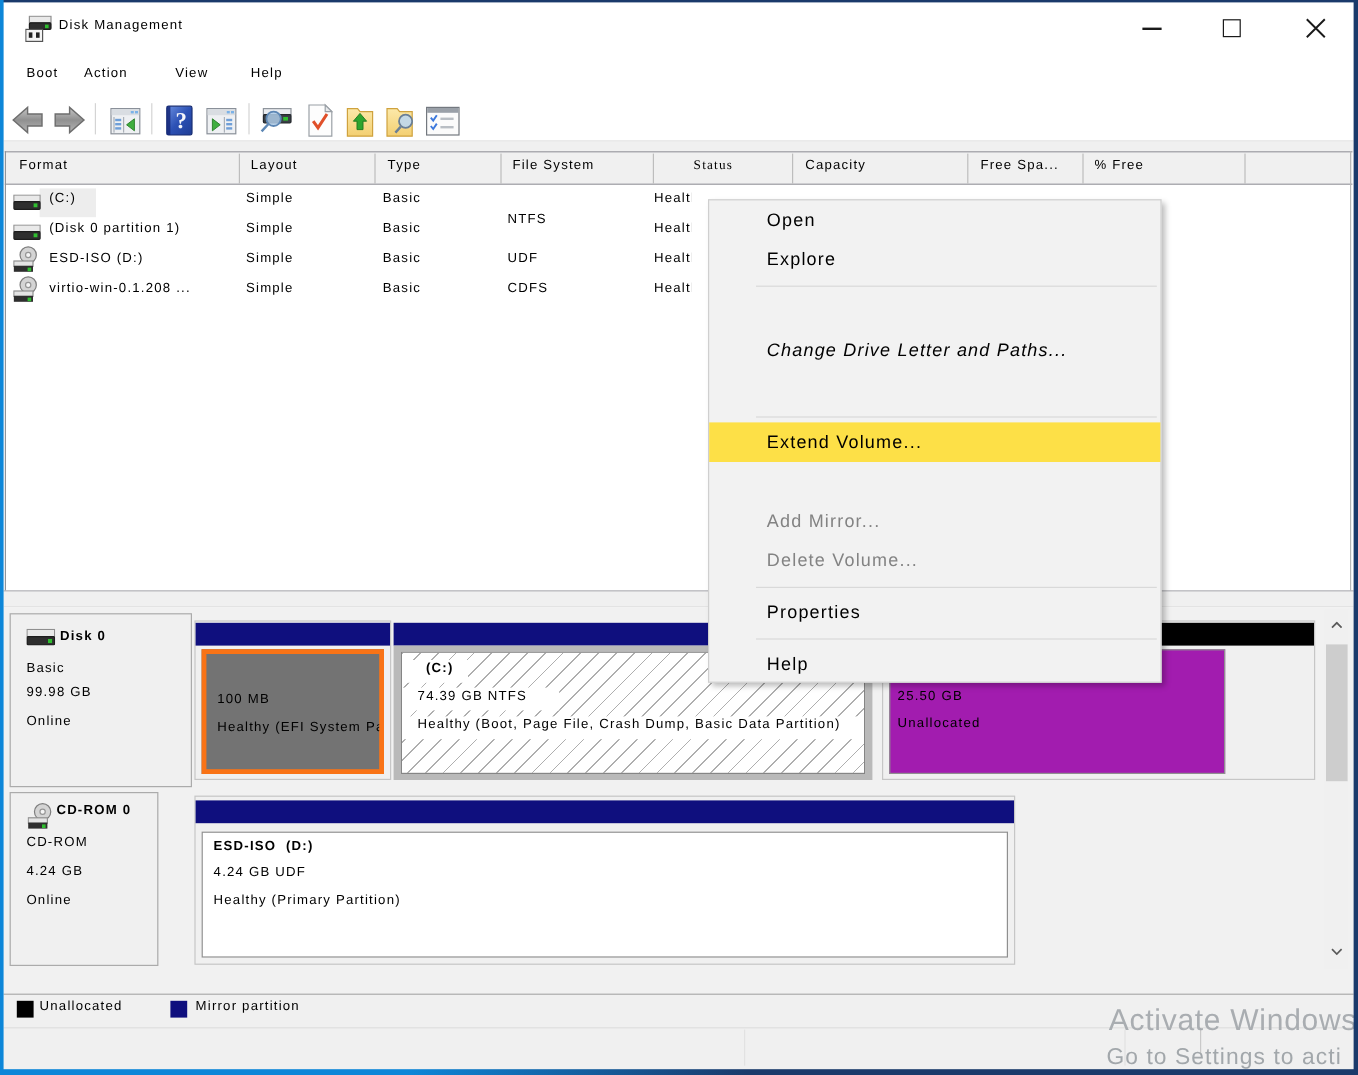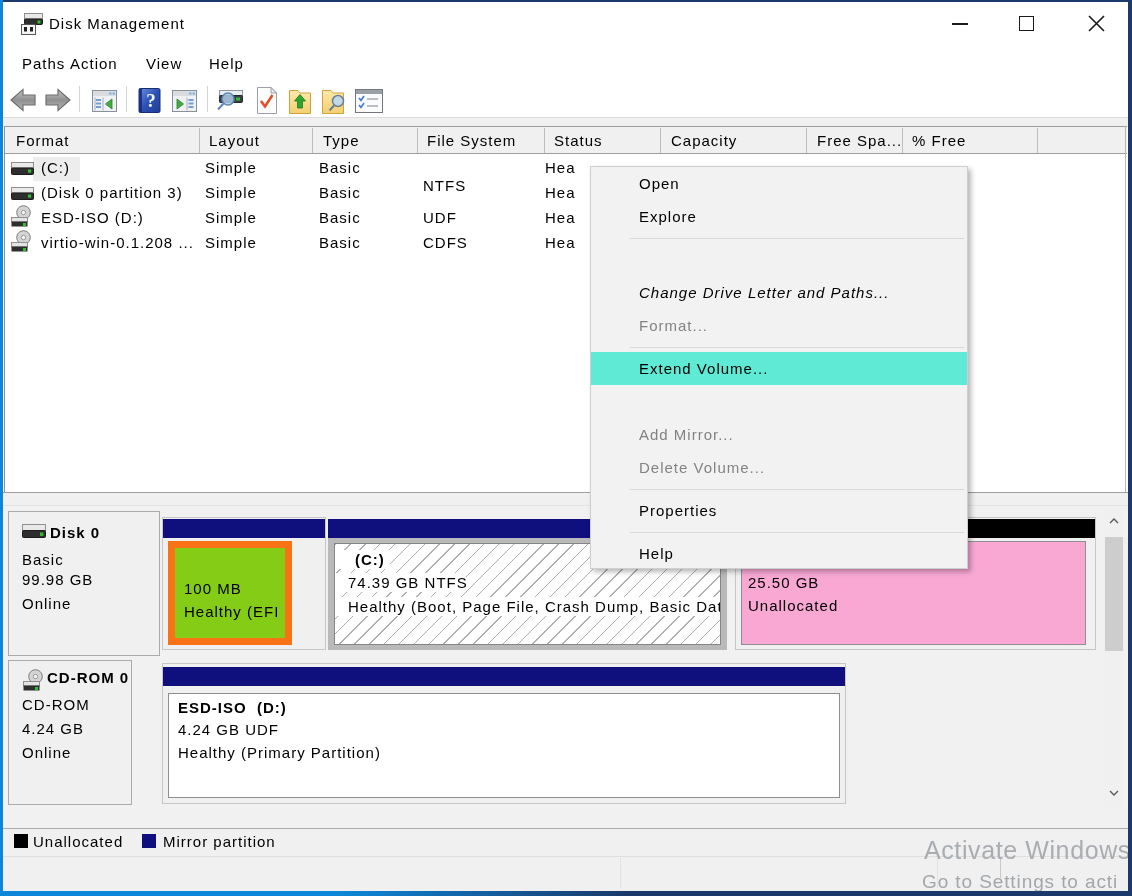--- a/index.html
+++ b/index.html
@@ -1,20 +1,20 @@
 <!DOCTYPE html>
 <html><head>
 <meta charset="utf-8">
 <style>
   html,body{margin:0;padding:0;}
   body{width:1132px;height:896px;position:relative;overflow:hidden;
        font-family:"Liberation Sans",sans-serif;background:#ffffff;
        -webkit-font-smoothing:antialiased;}
   .abs{position:absolute;}
-  .t15{font-size:15px;color:#000;white-space:nowrap;letter-spacing:1px;}
+  .t15{font-size:11px;color:#000;white-space:nowrap;letter-spacing:1px;}
   .menuitem{position:absolute;left:0;width:100%;height:33px;line-height:33px;
             padding-left:48px;box-sizing:border-box;font-size:15px;white-space:nowrap;letter-spacing:1px;}
   .dis{color:#838383;}
   .sep{position:absolute;left:39px;right:3px;height:1px;background:#d9d9d9;}
 </style>
 </head>
 <body>
 
 <div class="abs" style="left:3px;top:2px;width:1125px;height:890px;background:#ffffff;"></div>
 
@@ -27,21 +27,21 @@
   <rect x="9" y="14" width="3" height="4.5" fill="#222"></rect>
 </svg>
 <div class="abs t15" style="left:49px;top:15px;">Disk Management</div>
 
 <div class="abs" style="left:952px;top:23px;width:16px;height:1.6px;background:#1a1a1a;"></div>
 <div class="abs" style="left:1019px;top:16px;width:13px;height:13px;border:1.6px solid #1a1a1a;"></div>
 <svg class="abs" style="left:1088px;top:15px;" width="17" height="17">
   <path d="M1 1 L16 16 M16 1 L1 16" stroke="#1a1a1a" stroke-width="1.6"></path>
 </svg>
 
-<div class="abs t15" style="left:22px;top:55px;">Paths</div>
+<div class="abs t15" style="left:22px;top:55px;">Boot</div>
 <div class="abs t15" style="left:70px;top:55px;">Action</div>
 <div class="abs t15" style="left:146px;top:55px;">View</div>
 <div class="abs t15" style="left:209px;top:55px;">Help</div>
 
 <div class="abs" style="left:3px;top:117px;width:1125px;height:1px;background:#dcdcdc;"></div>
 <svg id="toolbar" class="abs" style="left:0;top:84px;" width="1128" height="33" shape-rendering="auto">
   <defs>
     <linearGradient id="garrow" x1="0" y1="0" x2="0" y2="1">
       <stop offset="0" stop-color="#c7c7c7"></stop>
         <stop offset="0.5" stop-color="#909090"></stop>
@@ -130,21 +130,21 @@
   </g>
 </svg>
 
 <div class="abs" style="left:3px;top:118px;width:1125px;height:9px;background:#f0f0f0;"></div>
 
 <div id="lvheader" class="abs" style="left:4px;top:126px;width:1123px;height:28px;background:#f0f0f0;border-top:1px solid #9c9ca2;border-bottom:1px solid #9c9ca2;box-sizing:border-box;">
   <div class="abs t15" style="left:12px;top:5px;">Format</div>
   <div class="abs t15" style="left:205px;top:5px;">Layout</div>
   <div class="abs t15" style="left:319px;top:5px;">Type</div>
   <div class="abs t15" style="left:423px;top:5px;">File System</div>
-  <div class="abs t15" style="left:550px;top:5px;">Status</div>
+  <div class="abs t15" style="left:574px;top:5px;font-family:Liberation Serif, serif;">Status</div>
   <div class="abs t15" style="left:667px;top:5px;">Capacity</div>
   <div class="abs t15" style="left:813px;top:5px;">Free Spa...</div>
   <div class="abs t15" style="left:908px;top:5px;">% Free</div>
   <div class="abs" style="left:195px;top:1px;width:1px;height:25px;background:#bdbdbd;"></div>
   <div class="abs" style="left:308px;top:1px;width:1px;height:25px;background:#bdbdbd;"></div>
   <div class="abs" style="left:413px;top:1px;width:1px;height:25px;background:#bdbdbd;"></div>
   <div class="abs" style="left:540px;top:1px;width:1px;height:25px;background:#bdbdbd;"></div>
   <div class="abs" style="left:656px;top:1px;width:1px;height:25px;background:#bdbdbd;"></div>
   <div class="abs" style="left:802px;top:1px;width:1px;height:25px;background:#bdbdbd;"></div>
   <div class="abs" style="left:898px;top:1px;width:1px;height:25px;background:#bdbdbd;"></div>
@@ -163,21 +163,21 @@
   <div class="abs t15" style="left:201px;top:5px;">Simple</div>
   <div class="abs t15" style="left:315px;top:5px;">Basic</div>
   <div class="abs t15" style="left:419px;top:5px;margin-top:18px;">NTFS</div>
   <div class="abs t15" style="left:541px;top:5px;width:31px;overflow:hidden;">Healthy (Boot, Page File, Crash Dump, Primary Partition)</div>
 
   <svg class="abs" style="left:7px;top:33px;" width="23" height="13">
     <rect x="0.5" y="0.5" width="22" height="5.5" fill="#e9e9e9" stroke="#8f8f8f"></rect>
     <rect x="0.5" y="6" width="22" height="6.5" rx="1" fill="#2e2e2e" stroke="#1c1c1c"></rect>
     <rect x="17" y="7.5" width="3.2" height="3.2" fill="#2fbe2f"></rect>
   </svg>
-  <div class="abs t15" style="left:37px;top:30px;">(Disk 0 partition 3)</div>
+  <div class="abs t15" style="left:37px;top:30px;">(Disk 0 partition 1)</div>
   <div class="abs t15" style="left:201px;top:30px;">Simple</div>
   <div class="abs t15" style="left:315px;top:30px;">Basic</div>
   <div class="abs t15" style="left:541px;top:30px;width:31px;overflow:hidden;">Healthy (EFI System Partition)</div>
 
   <svg class="abs" style="left:7px;top:51px;" width="23" height="24">
     <circle cx="12.5" cy="7.5" r="6.8" fill="#d4d4d4" stroke="#7e7e7e"></circle>
     <circle cx="12.5" cy="7.5" r="2.2" fill="#f5f5f5" stroke="#969696"></circle>
     <rect x="0.5" y="12.5" width="16" height="4.5" fill="#e4e4e4" stroke="#8f8f8f"></rect>
     <rect x="0.5" y="16.5" width="16" height="5" fill="#2e2e2e"></rect>
     <rect x="12" y="18" width="3" height="3" fill="#2fbe2f"></rect>
@@ -218,21 +218,21 @@
       <rect x="18" y="8.5" width="3.4" height="3.4" fill="#2fbe2f"></rect>
     </svg>
     <div class="abs t15" style="left:41px;top:12px;font-weight:bold;">Disk 0</div>
     <div class="abs t15" style="left:13px;top:39px;">Basic</div>
     <div class="abs t15" style="left:13px;top:59px;">99.98 GB</div>
     <div class="abs t15" style="left:13px;top:83px;">Online</div>
   </div>
 
   <div class="abs" style="left:159px;top:11px;width:164px;height:133px;background:#f0f0f0;border:1px solid #c6c6c6;box-sizing:border-box;">
     <div class="abs" style="left:0;top:1px;width:162px;height:19px;background:#0f0f7e;"></div>
-    <div class="abs" style="left:5px;top:23px;width:124px;height:104px;background:#84cc16;border:7px solid #f97316;box-sizing:border-box;overflow:hidden;">
+    <div class="abs" style="left:5px;top:23px;width:152px;height:104px;background:#737373;border:4px solid #f97316;box-sizing:border-box;overflow:hidden;">
       <div class="abs t15" style="left:9px;top:32px;">100 MB</div>
       <div class="abs t15" style="left:9px;top:55px;width:141px;overflow:hidden;">Healthy (EFI System Partition)</div>
     </div>
   </div>
 
   <div class="abs" style="left:325px;top:11px;width:399px;height:133px;">
     <div class="abs" style="left:0;top:2px;width:399px;height:19px;background:#0f0f7e;"></div>
     <div class="abs" style="left:0;top:21px;width:399px;height:112px;background:#b9b9b9;"></div>
     <div class="abs" style="left:6px;top:26px;width:387px;height:102px;border:1px solid #858585;box-sizing:border-box;overflow:hidden;
          background:#fff repeating-linear-gradient(135deg,rgba(125,125,125,0.62) 0 1px,transparent 1px 10.5px);">
@@ -240,21 +240,21 @@
       <div class="abs" style="left:0;top:29px;width:131px;height:19px;background:#fff;"></div>
       <div class="abs" style="left:0;top:53px;width:385px;height:19px;background:#fff;"></div>
       <div class="abs t15" style="left:20px;top:7px;font-weight:bold;">(C:)</div>
       <div class="abs t15" style="left:13px;top:30px;">74.39 GB NTFS</div>
       <div class="abs t15" style="left:13px;top:54px;">Healthy (Boot, Page File, Crash Dump, Basic Data Partition)</div>
     </div>
   </div>
 
   <div class="abs" style="left:732px;top:11px;width:361px;height:133px;background:#f0f0f0;border:1px solid #c6c6c6;box-sizing:border-box;">
     <div class="abs" style="left:0;top:1px;width:359px;height:19px;background:#000000;"></div>
-    <div class="abs" style="left:5px;top:23px;width:345px;height:104px;background:#f9a8d4;border:1px solid #8f8f8f;box-sizing:border-box;overflow:hidden;">
+    <div class="abs" style="left:5px;top:23px;width:280px;height:104px;background:#a21caf;border:1px solid #8f8f8f;box-sizing:border-box;overflow:hidden;">
       <div class="abs t15" style="left:6px;top:32px;">25.50 GB</div>
       <div class="abs t15" style="left:6px;top:55px;">Unallocated</div>
     </div>
   </div>
 
   <div class="abs" style="left:5px;top:154px;width:124px;height:145px;background:#f0f0f0;border:1px solid #ababab;box-sizing:border-box;">
     <svg class="abs" style="left:14px;top:8px;" width="23" height="24">
       <circle cx="12.5" cy="7.5" r="6.8" fill="#d4d4d4" stroke="#7e7e7e"></circle>
       <circle cx="12.5" cy="7.5" r="2.2" fill="#f5f5f5" stroke="#969696"></circle>
       <rect x="0.5" y="12.5" width="16" height="4.5" fill="#e4e4e4" stroke="#8f8f8f"></rect>
@@ -300,23 +300,22 @@
 <div class="abs" style="left:1000px;top:857px;width:1px;height:21px;background:#c9c9c9;"></div>
 
 <div class="abs" style="left:924px;top:836px;font-size:25px;letter-spacing:0.6px;color:#a9adb1;white-space:nowrap;z-index:60;">Activate Windows</div>
 <div class="abs" style="left:922px;top:871px;font-size:19px;letter-spacing:0.9px;color:#a2a7ab;white-space:nowrap;z-index:60;">Go to Settings to acti</div>
 
 <div id="ctxmenu" class="abs" style="left:590px;top:166px;width:378px;height:403px;background:#f2f2f2;border:1px solid #cfcfcf;box-sizing:border-box;z-index:50;box-shadow:3px 3px 5px rgba(0,0,0,0.28);">
   <div class="menuitem" style="top:0px;">Open</div>
   <div class="menuitem" style="top:33px;">Explore</div>
   <div class="sep" style="top:71px;"></div>
   <div class="menuitem" style="top:109px;font-style:italic;">Change Drive Letter and Paths...</div>
-  <div class="menuitem dis" style="top:142px;">Format...</div>
   <div class="sep" style="top:180px;"></div>
-  <div class="menuitem" style="top:185px;background:#5eead4;">Extend Volume...</div>
+  <div class="menuitem" style="top:185px;background:#fde047;">Extend Volume...</div>
   <div class="menuitem dis" style="top:251px;">Add Mirror...</div>
   <div class="menuitem dis" style="top:284px;">Delete Volume...</div>
   <div class="sep" style="top:322px;"></div>
   <div class="menuitem" style="top:327px;">Properties</div>
   <div class="sep" style="top:365px;"></div>
   <div class="menuitem" style="top:370px;">Help</div>
 </div>
 
 <div class="abs" style="left:0;top:0;width:1132px;height:2px;background:#1a3a6b;z-index:90;"></div>
 <div class="abs" style="left:0;top:0;width:3px;height:896px;background:#0d86d8;z-index:90;"></div>

